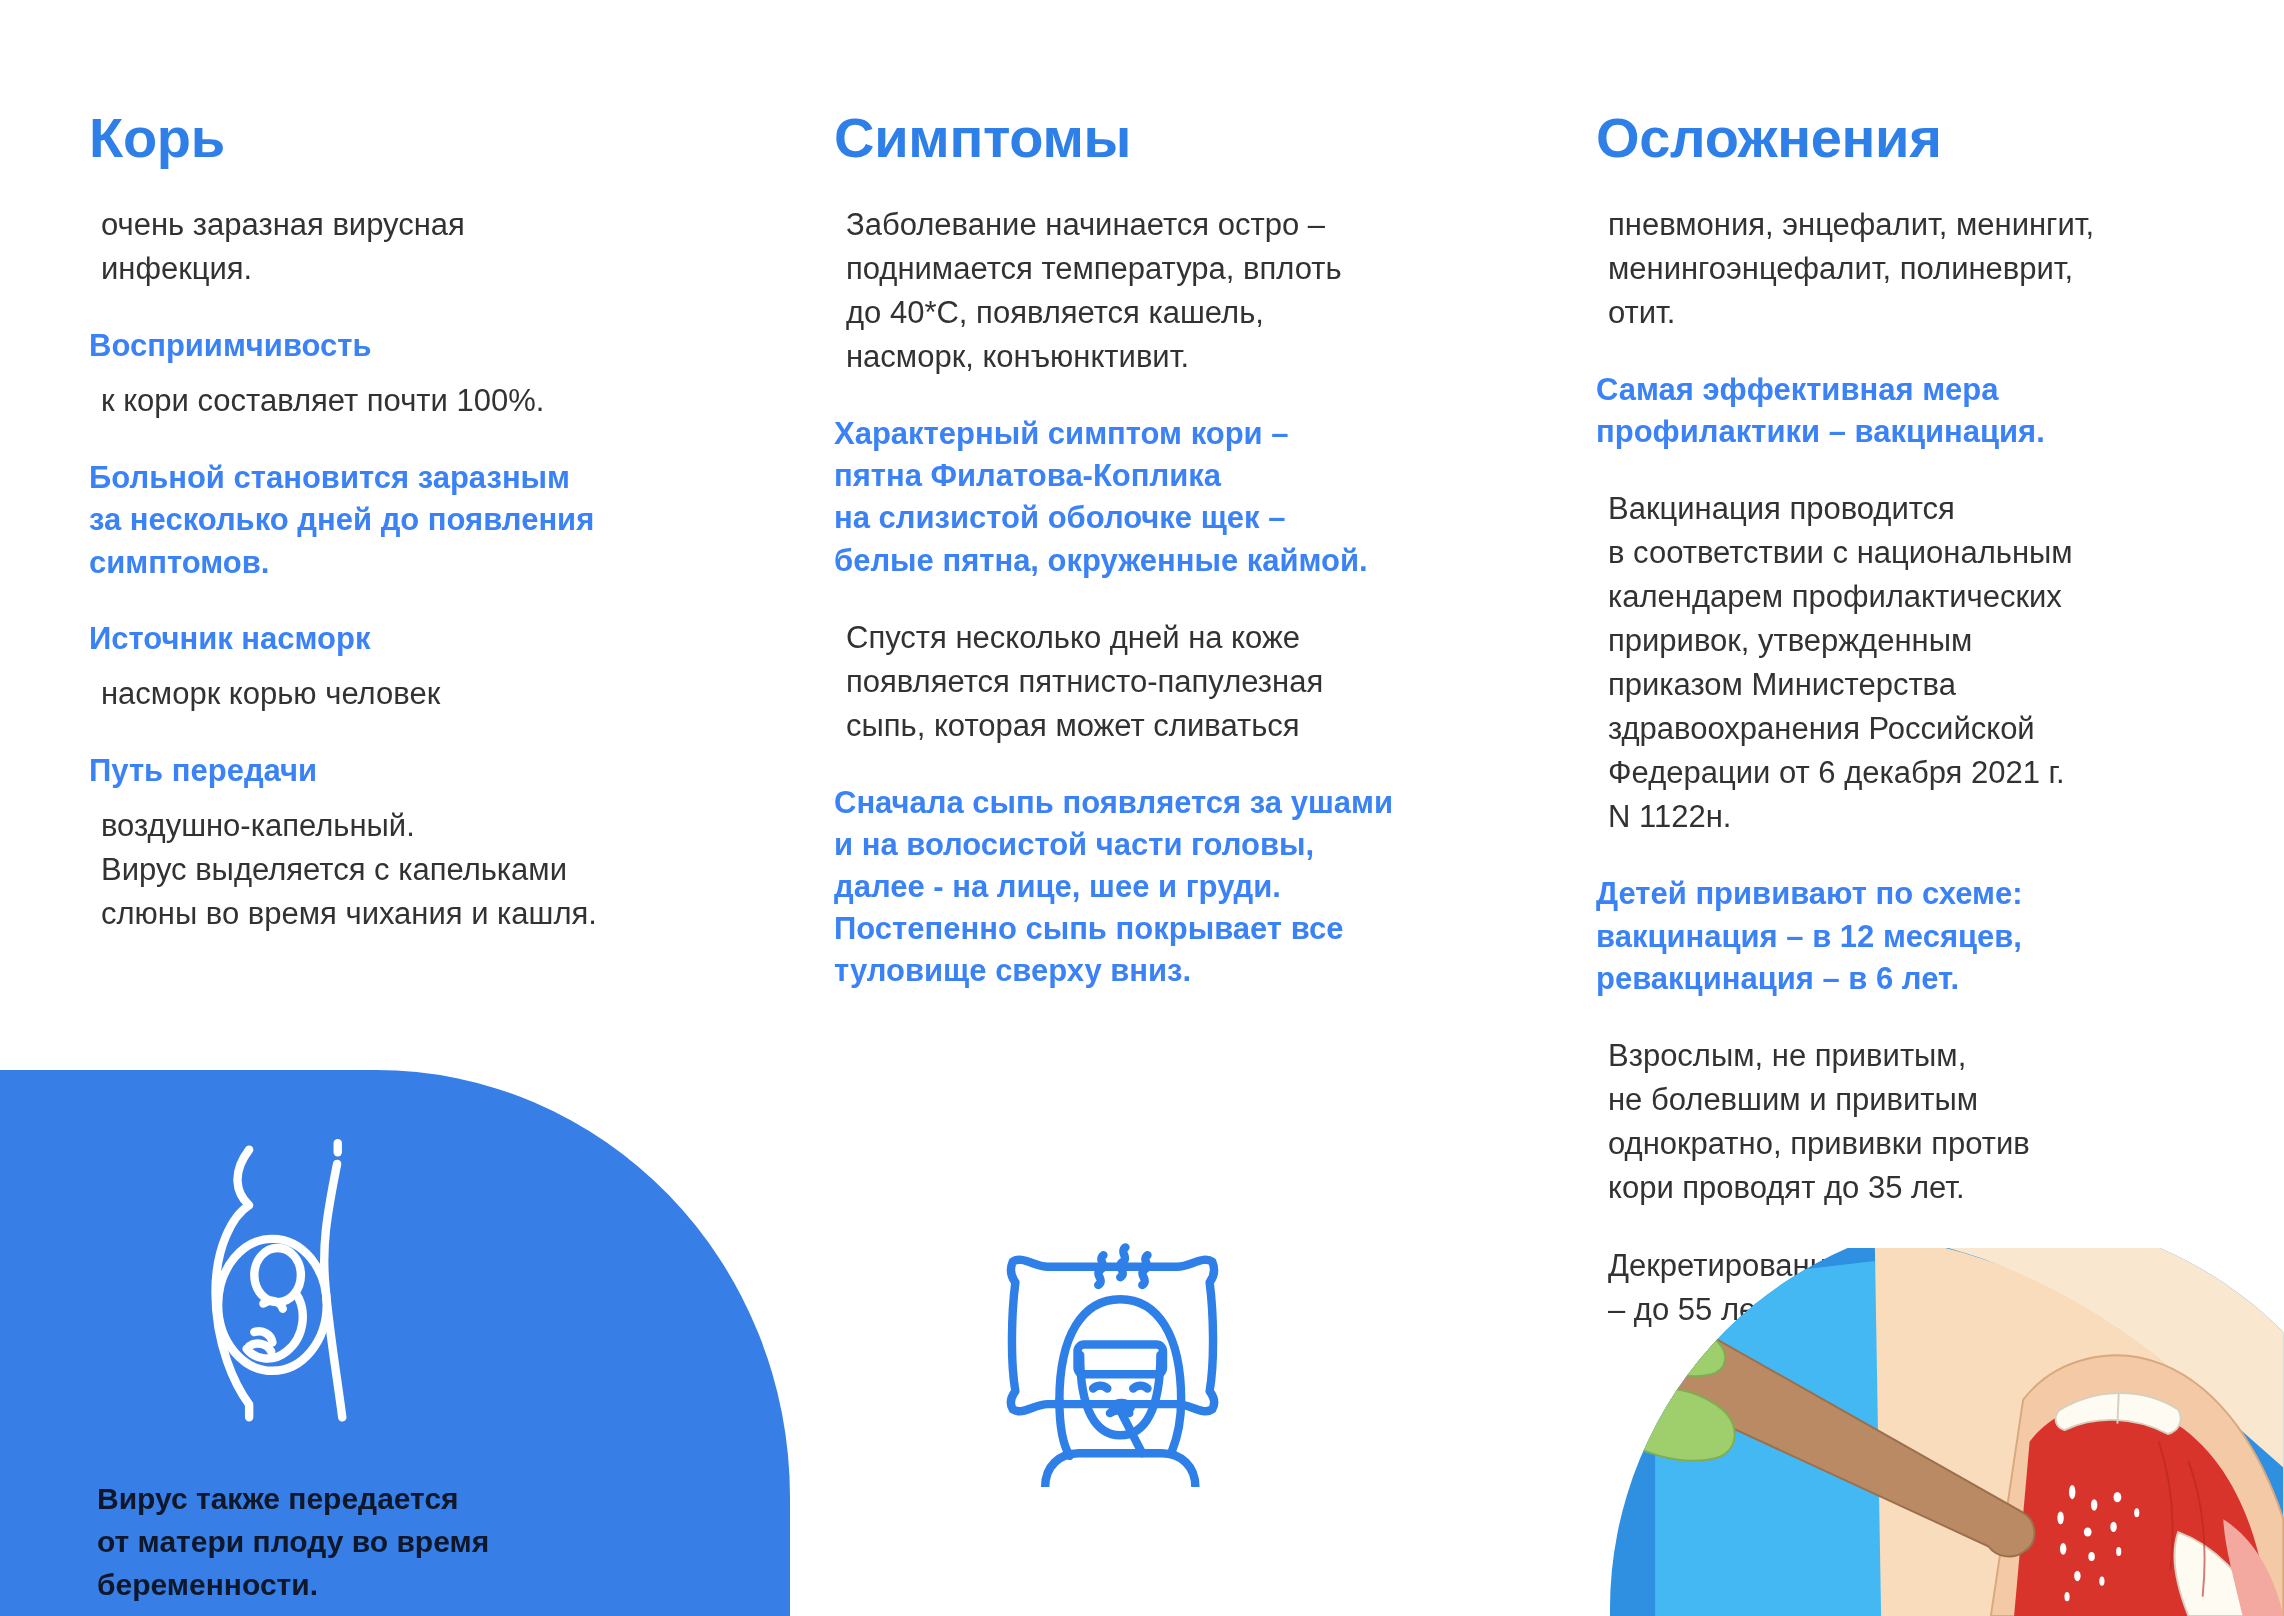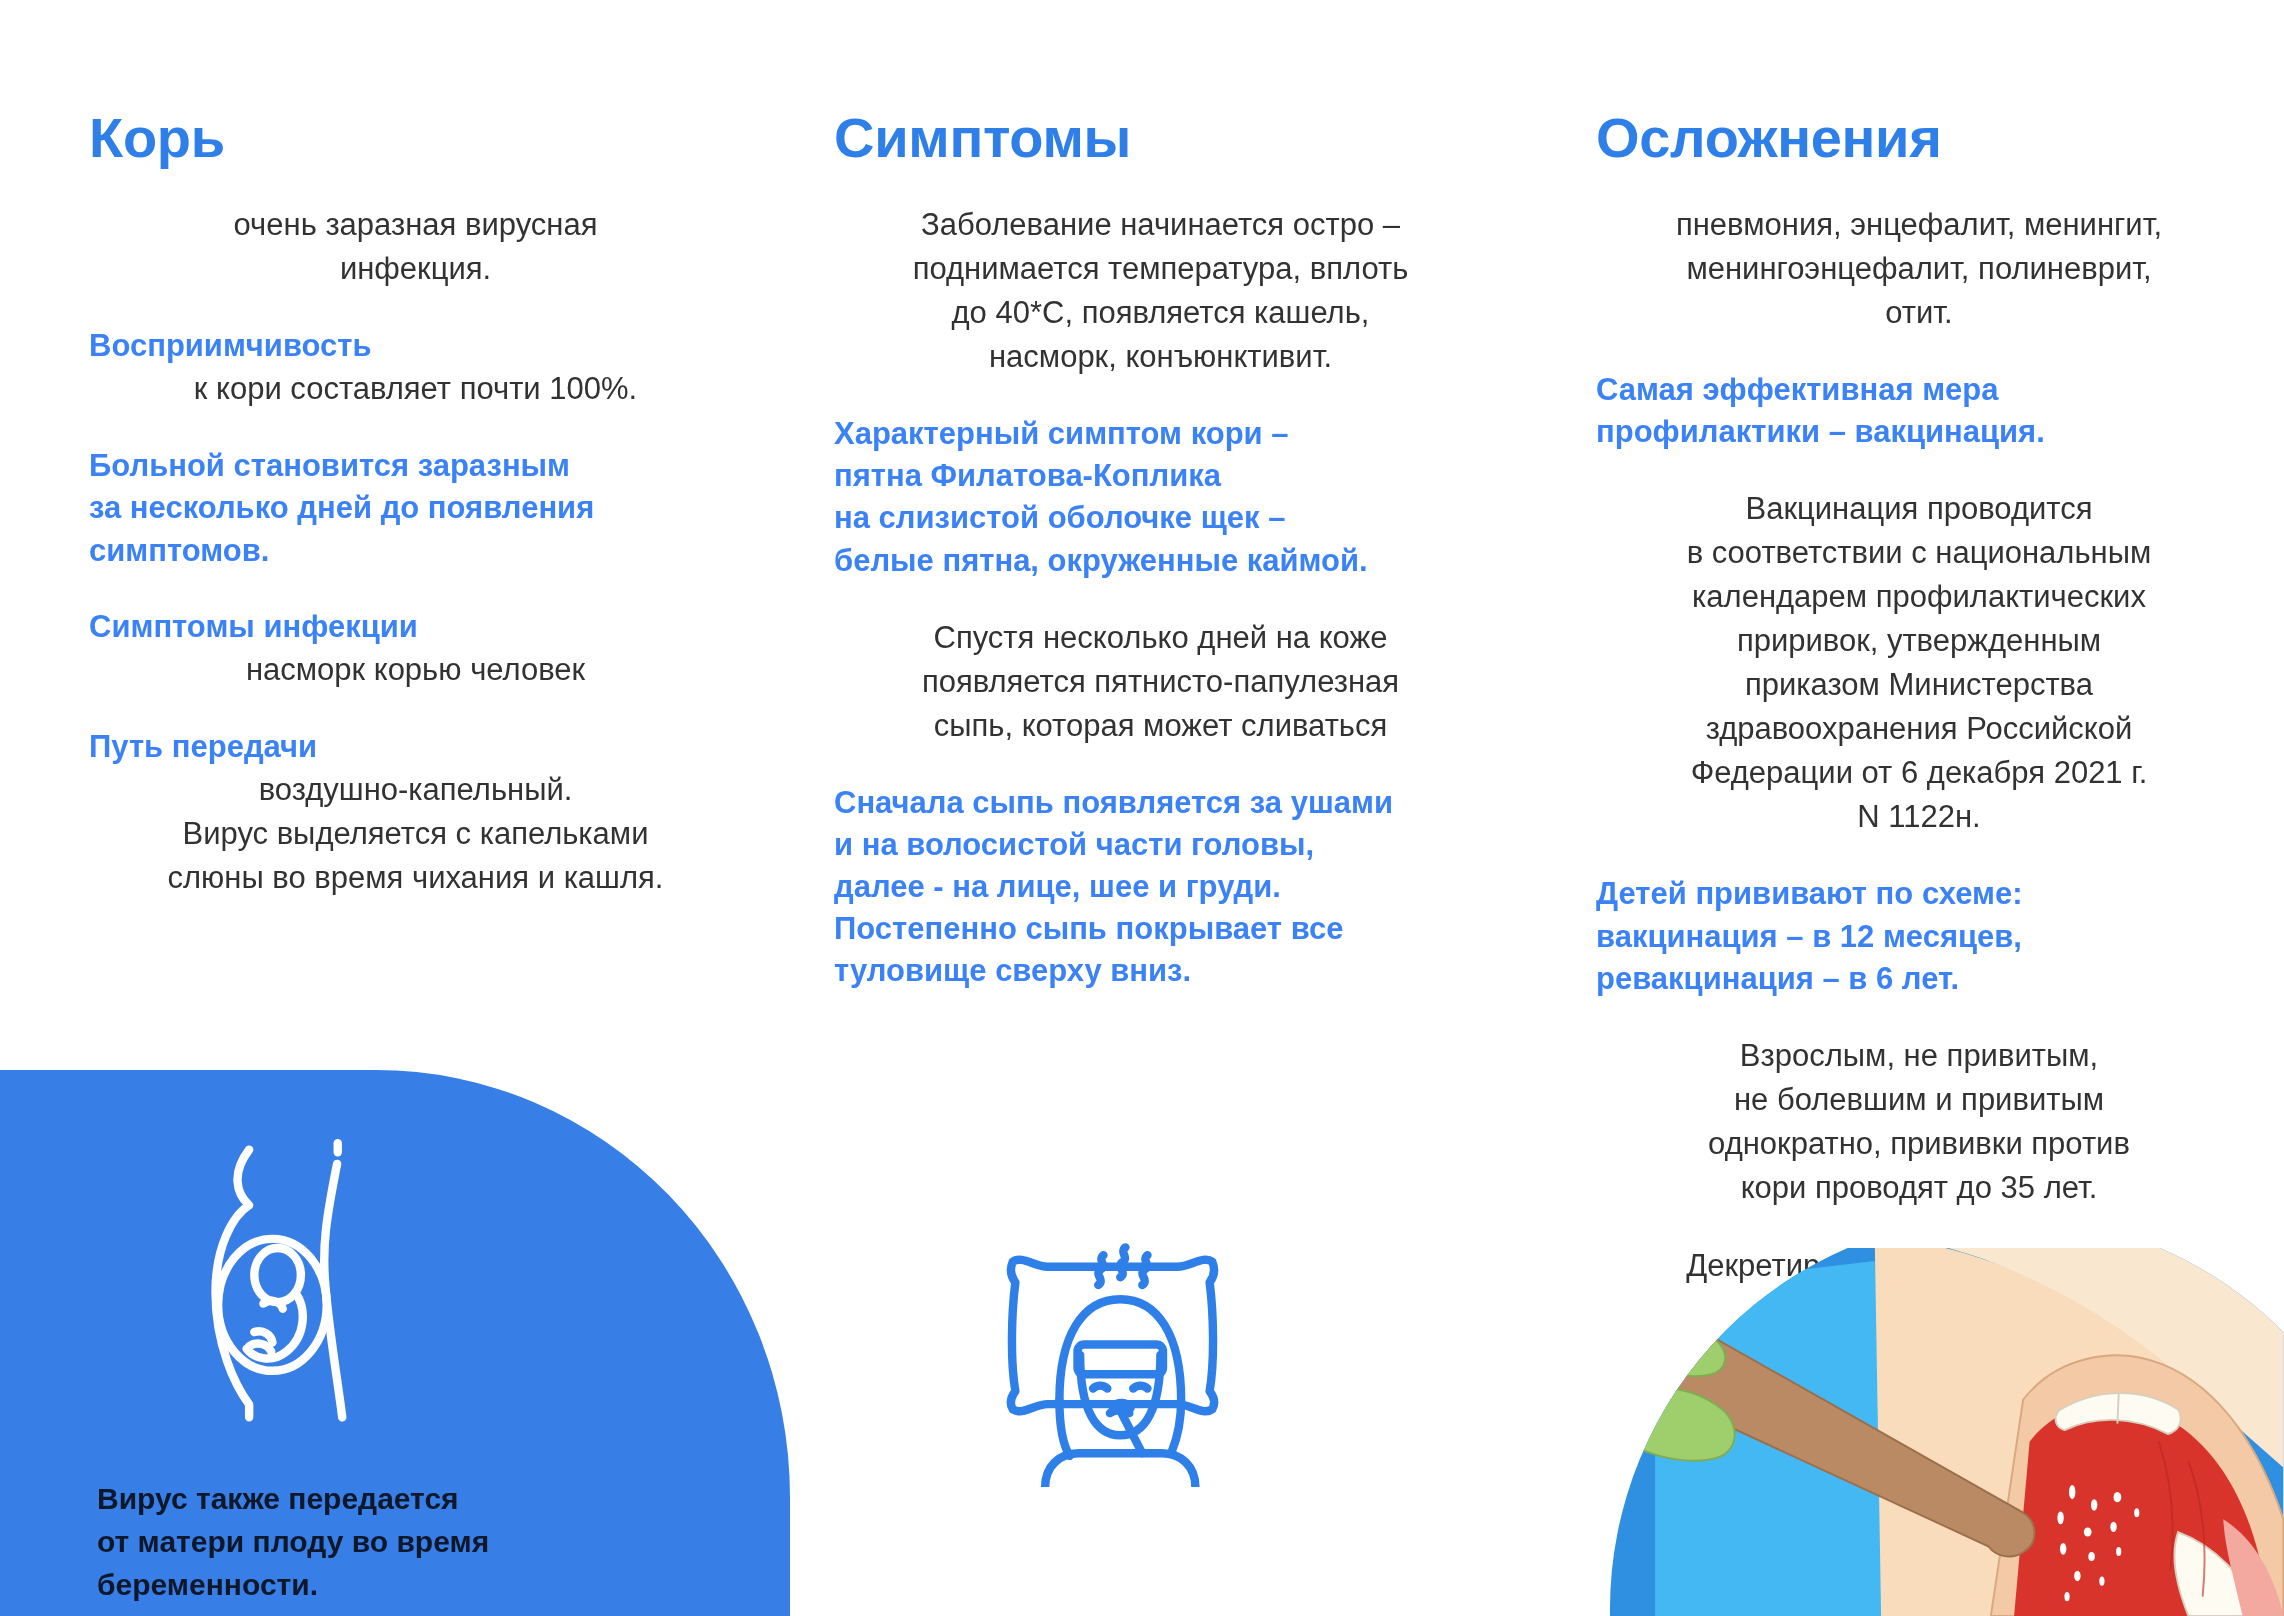--- a/index.html
+++ b/index.html
@@ -43,23 +43,22 @@
 
   .block {
     margin: 0 0 34px 0;
   }
   .block:last-child { margin-bottom: 0; }
 
   .para {
     font-size: 31px;
     line-height: 1.42;
     color: #323232;
-    margin: 0;
+    margin: 12px;
     font-weight: 400;
-    text-align: center;
   }
 
   .lead {
     font-size: 31px;
     line-height: 1.36;
     color: #3b82f6;
     font-weight: 700;
     margin: 0;
   }
 
@@ -126,21 +125,21 @@
     <div class="block">
       <p class="lead">Восприимчивость</p>
       <p class="para">к кори составляет почти 100%.</p>
     </div>
 
     <div class="block">
       <p class="lead">Больной становится заразным<br>за несколько дней до появления<br>симптомов.</p>
     </div>
 
     <div class="block">
-      <p class="lead">Симптомы инфекции</p>
+      <p class="lead">Источник насморк</p>
       <p class="para">насморк корью человек</p>
     </div>
 
     <div class="block">
       <p class="lead">Путь передачи</p>
       <p class="para">воздушно-капельный.<br>Вирус выделяется с капельками<br>слюны во время чихания и кашля.</p>
     </div>
   </div>
 
   <div class="column" id="col-2">

